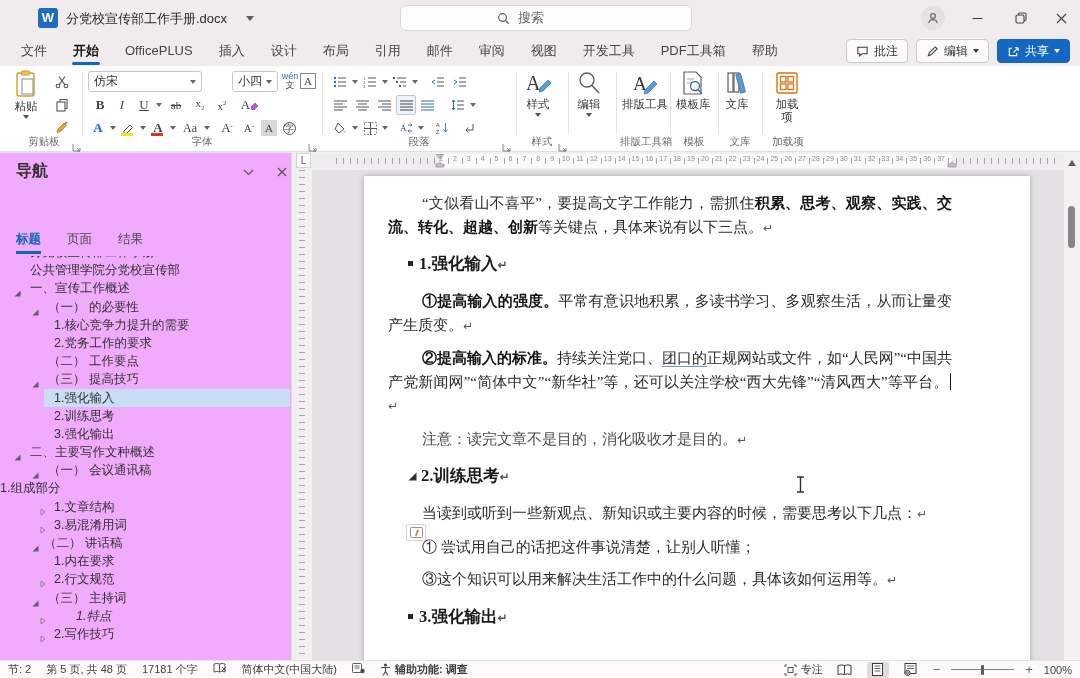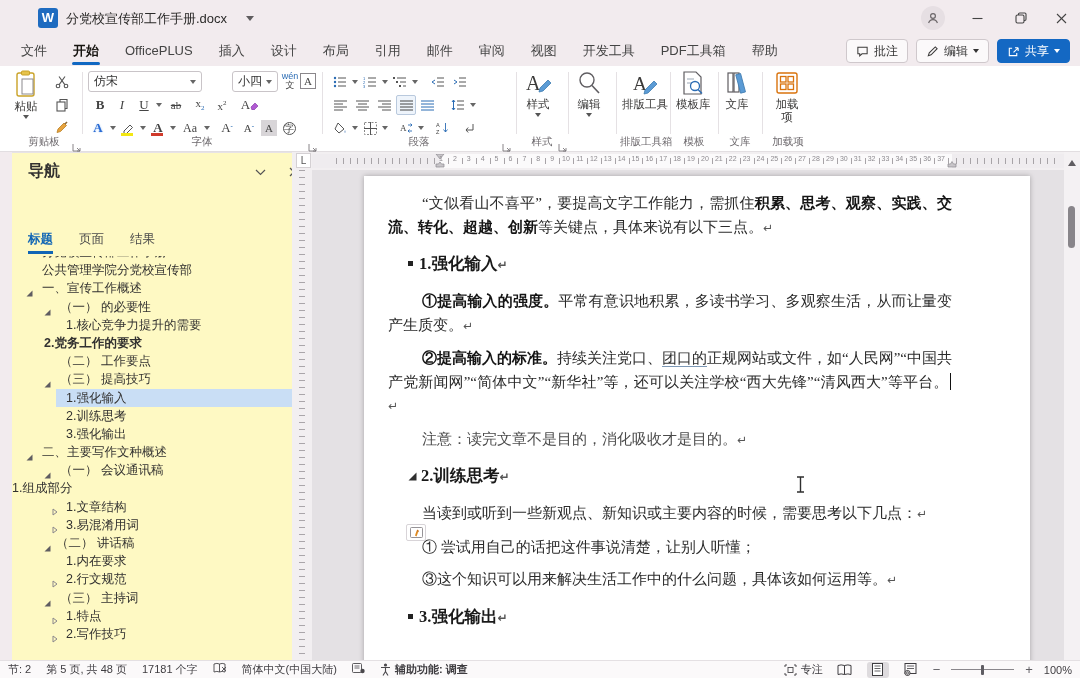--- a/index.html
+++ b/index.html
@@ -37,21 +37,21 @@
   .bigbtn { position:absolute; top:4px; display:flex; flex-direction:column; align-items:center; gap:2px; font-size:11.5px; color:#3b3a39; }
   .bigbtn .blabel { line-height:13px; text-align:center; white-space:nowrap; }
   .sbtn { width:20px; height:20px; display:flex; align-items:center; justify-content:center; }
   .glyph { font-size:13px; color:#444; font-family:"Liberation Serif","DejaVu Serif",serif; }
   .combo { height:21px; background:#fff; border:1px solid #c9c4c8; border-radius:3px; display:flex; align-items:center; justify-content:space-between; padding:0 5px; font-size:12px; color:#333; }
   .frow { position:absolute; display:flex; align-items:center; gap:2px; }
   .colorbar { position:absolute; left:3px; bottom:2px; width:12px; height:3px; }
   .boxed { border:1px solid #b9c9dd; background:#eef4fb; border-radius:2px; }
 
   
-  .navpane { position:absolute; left:12px; top:152px; width:292px; height:508px; background:#fef9c3; border-right:1px solid #dfdbde; border-top:1px solid #e7e3e6; }
+  .navpane { position:absolute; left:0; top:152px; width:292px; height:508px; background:#f0abfc; border-right:1px solid #dfdbde; border-top:1px solid #e7e3e6; }
   .nav-title { position:absolute; left:16px; top:8px; font-size:16px; font-weight:bold; color:#323130; }
   .nav-hbtn { position:absolute; top:10px; width:20px; height:18px; display:flex; align-items:center; justify-content:center; }
   .nav-search { position:absolute; left:14px; top:38px; width:264px; height:22px; background:#fff; border:1px solid #bfbabe; border-radius:2px; display:flex; align-items:center; justify-content:space-between; padding:0 6px; font-size:12px; color:#7a767a; }
   .nav-search .right { display:flex; align-items:center; gap:3px; }
   .nav-tabs { position:absolute; left:16px; top:78px; display:flex; gap:26px; font-size:12.5px; color:#4a4a4a; }
   .nav-tab { position:relative; padding-bottom:6px; }
   .nav-tab.active { color:#1065b5; font-weight:bold; }
   .nav-tab.active::after { content:""; position:absolute; left:0; bottom:0; width:100%; height:3px; background:#1065b5; }
   .nav-treewrap { position:absolute; left:0; top:103px; width:290px; bottom:0; overflow:hidden; }
   .nav-row { position:relative; height:18.2px; line-height:18.2px; font-size:12.5px; color:#323130; white-space:nowrap; }
@@ -103,20 +103,27 @@
 </style>
 </head>
 <body>
 
 <div id="window">
 
   <div class="titlebar">
     <div class="app-icon">W</div>
     <div class="doc-title">分党校宣传部工作手册.docx</div>
     <div class="title-chev" style="left:246px"></div>
+    <div class="tb-search">
+      <svg width="13" height="13" viewBox="0 0 14 14">
+          <circle cx="6" cy="6" r="4.2" fill="none" stroke="#5f5b60" stroke-width="1.3"></circle>
+          <line x1="9.2" y1="9.2" x2="12.6" y2="12.6" stroke="#5f5b60" stroke-width="1.3"></line>
+        </svg>
+      <span>搜索</span>
+    </div>
     <div class="avatar">
       <svg width="14" height="14" viewBox="0 0 14 14">
           <circle cx="7" cy="5" r="2.4" fill="none" stroke="#6b6669" stroke-width="1.2"></circle>
           <path d="M2.6 12 c0.8-2.6 2.6-3.4 4.4-3.4 s3.6 0.8 4.4 3.4" fill="none" stroke="#6b6669" stroke-width="1.2"></path>
         </svg>
     </div>
     <div class="tb-btn" style="left:962px">
       <svg width="11" height="11" viewBox="0 0 11 11">
           <line x1="0.5" y1="5.5" x2="10.5" y2="5.5" stroke="#444" stroke-width="1.1"></line>
         </svg>
@@ -563,21 +570,21 @@
       <div id="nav-tree">
           <div class="nav-row" style="margin-top: -13px;"><span style="margin-left: 30px;">分党校宣传部工作手册</span></div>
           <div class="nav-row"><span style="margin-left: 30px;">公共管理学院分党校宣传部</span></div>
           <div class="nav-row"><span class="arr" style="left: 14px;"><svg width="7" height="7" viewBox="0 0 7 7">
                 <path d="M6.5 0.5 V6.5 H0.5 Z" fill="#5f5d61"></path>
               </svg></span><span style="margin-left: 30px;">一、宣传工作概述</span></div>
           <div class="nav-row"><span class="arr" style="left: 32px;"><svg width="7" height="7" viewBox="0 0 7 7">
                 <path d="M6.5 0.5 V6.5 H0.5 Z" fill="#5f5d61"></path>
               </svg></span><span style="margin-left: 48px;">（一） 的必要性</span></div>
           <div class="nav-row"><span style="margin-left: 54px;">1.核心竞争力提升的需要</span></div>
-          <div class="nav-row"><span style="margin-left: 32px; font-weight: bold;">2.党务工作的要求</span></div>
+          <div class="nav-row"><span style="margin-left: 54px;">2.党务工作的要求</span></div>
           <div class="nav-row"><span style="margin-left: 48px;">（二） 工作要点</span></div>
           <div class="nav-row"><span class="arr" style="left: 32px;"><svg width="7" height="7" viewBox="0 0 7 7">
                 <path d="M6.5 0.5 V6.5 H0.5 Z" fill="#5f5d61"></path>
               </svg></span><span style="margin-left: 48px;">（三） 提高技巧</span></div>
           <div class="nav-row selected"><span style="margin-left: 54px;">1.强化输入</span></div>
           <div class="nav-row"><span style="margin-left: 54px;">2.训练思考</span></div>
           <div class="nav-row"><span style="margin-left: 54px;">3.强化输出</span></div>
           <div class="nav-row"><span class="arr" style="left: 14px;"><svg width="7" height="7" viewBox="0 0 7 7">
                 <path d="M6.5 0.5 V6.5 H0.5 Z" fill="#5f5d61"></path>
               </svg></span><span style="margin-left: 30px;">二、主要写作文种概述</span></div>
@@ -596,21 +603,21 @@
               </svg></span><span style="margin-left: 44px;">（二） 讲话稿</span></div>
           <div class="nav-row"><span style="margin-left: 54px;">1.内在要求</span></div>
           <div class="nav-row"><span class="arr" style="left: 40px;"><svg width="6" height="8" viewBox="0 0 6 8">
                 <path d="M1 1 L5 4 L1 7 Z" fill="none" stroke="#8a878b" stroke-width="1"></path>
               </svg></span><span style="margin-left: 54px;">2.行文规范</span></div>
           <div class="nav-row"><span class="arr" style="left: 32px;"><svg width="7" height="7" viewBox="0 0 7 7">
                 <path d="M6.5 0.5 V6.5 H0.5 Z" fill="#5f5d61"></path>
               </svg></span><span style="margin-left: 48px;">（三） 主持词</span></div>
           <div class="nav-row"><span class="arr" style="left: 40px;"><svg width="6" height="8" viewBox="0 0 6 8">
                 <path d="M1 1 L5 4 L1 7 Z" fill="none" stroke="#8a878b" stroke-width="1"></path>
-              </svg></span><span style="margin-left: 54px;">1.特点</span></div>
+              </svg></span><span style="margin-left: 76px; font-style: italic;">1.特点</span></div>
           <div class="nav-row"><span class="arr" style="left: 40px;"><svg width="6" height="8" viewBox="0 0 6 8">
                 <path d="M1 1 L5 4 L1 7 Z" fill="none" stroke="#8a878b" stroke-width="1"></path>
               </svg></span><span style="margin-left: 54px;">2.写作技巧</span></div>
         </div>
     </div>
   </div>
 
   <div class="rulerrow">
     <div class="tabsel">L</div>
     <div class="hruler" id="hruler">

